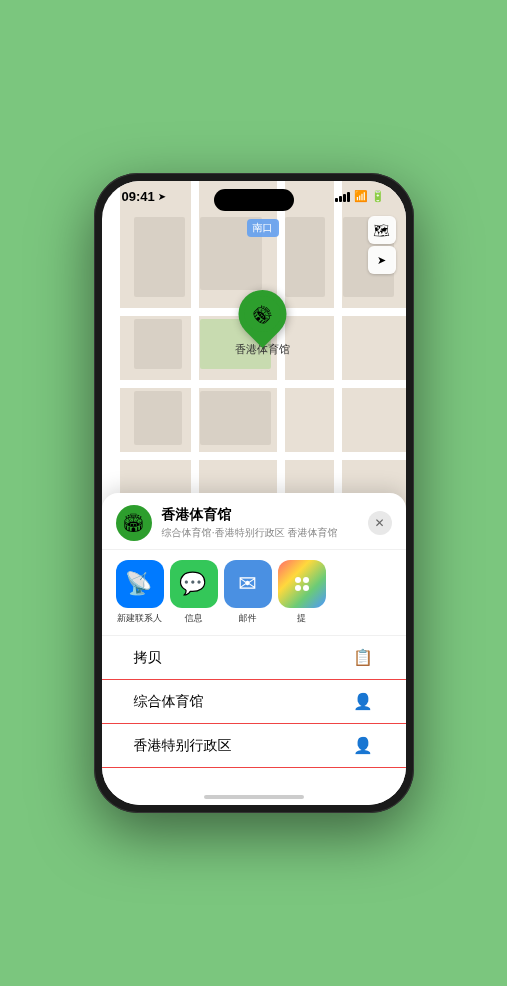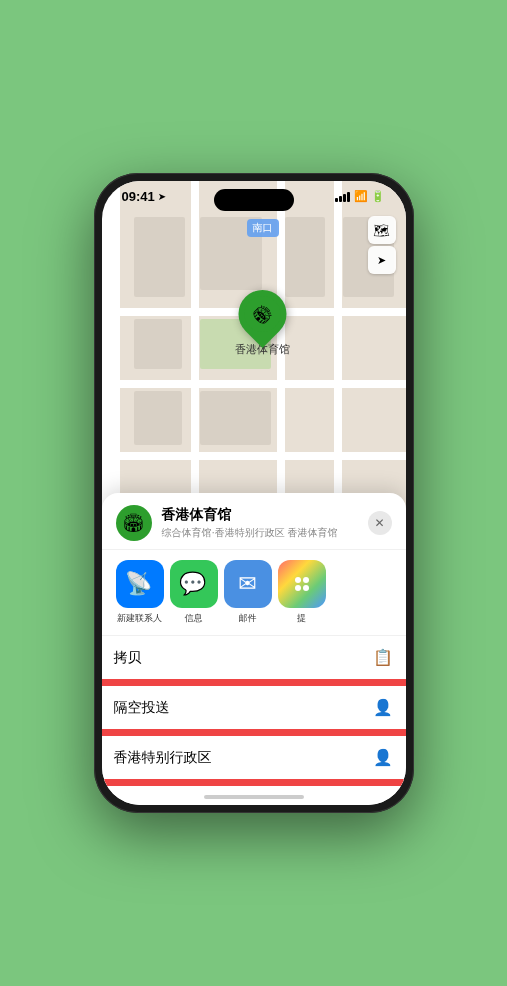--- a/index.html
+++ b/index.html
@@ -266,22 +266,22 @@
       outline-offset: 1px;
     }
     
     .action-list {
       flex: 1;
     }
     .action-item {
       display: flex;
       align-items: center;
       justify-content: space-between;
-      padding: 12px 12px;
-      border-bottom: 7px solid #ef4444;
+      padding: 12px 32px;
+      border-bottom: 1px solid #ef4444;
       cursor: pointer;
     }
     .action-label {
       font-size: 14px;
       color: #000;
     }
     .action-icon {
       font-size: 16px;
       color: #666;
     }
@@ -452,21 +452,21 @@
           <span class="share-label">提</span>
         </div>
       </div>
 
       <div class="action-list">
         <div class="action-item">
           <span class="action-label">拷贝</span>
           <span class="action-icon">📋</span>
         </div>
         <div class="action-item">
-          <span class="action-label">隔空投送</span>
+          <span class="action-label">综合体育馆</span>
           <span class="action-icon">👤</span>
         </div>
         <div class="action-item">
           <span class="action-label">香港特别行政区</span>
           <span class="action-icon" style="font-size:16px;">👤</span>
         </div>
 
       </div>
     </div>
 

